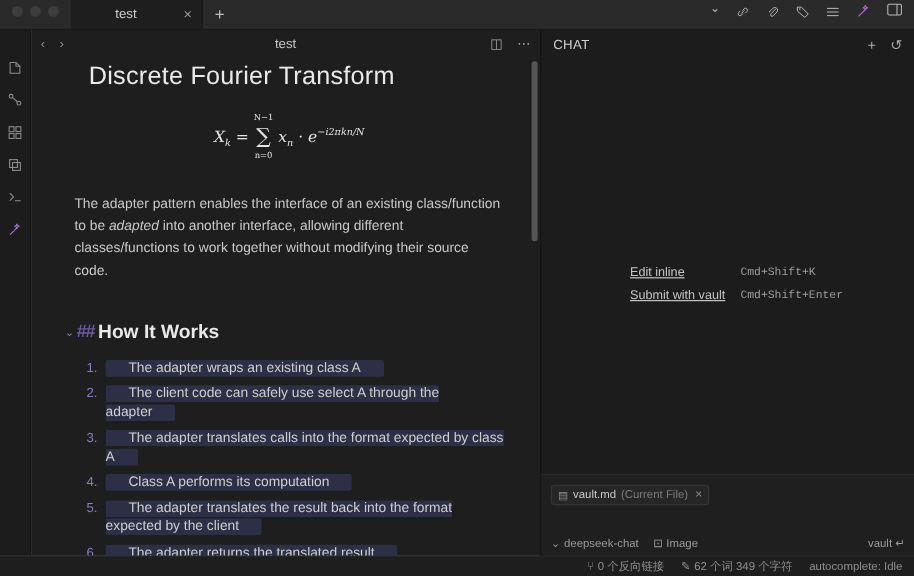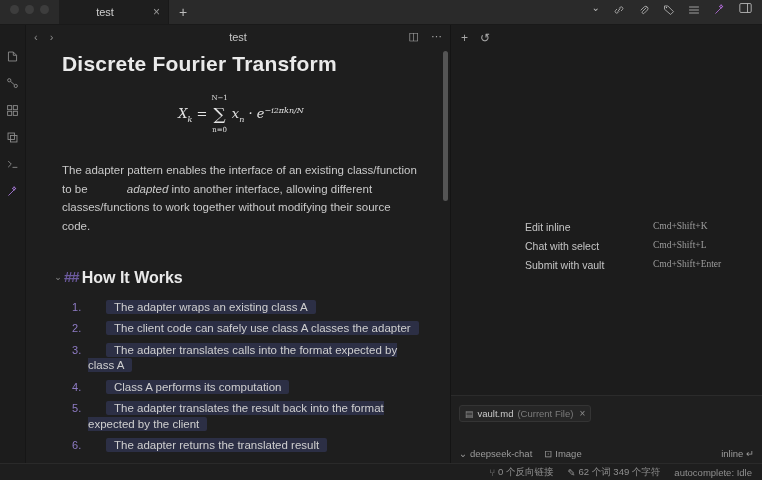--- a/index.html
+++ b/index.html
@@ -175,23 +175,23 @@
     padding: 0 30px 0 36px;
   }
   .doc {
     color: #d4d4d4;
     font-size: 12px;
     line-height: 1.5;
     padding-top: 4px;
   }
   h1.doc-h1 {
     font-size: 21px;
-    font-weight: bold;
+    font-weight: normal;
     color: #eaeaea;
-    margin: 0 0 16px 0;
+    margin: 0 0 16px 12px;
     letter-spacing: .2px;
   }
   h1.doc-h1.clipped {
     margin-top: -4px;
   }
   .formula {
     text-align: center;
     color: #e3e3e3;
     font-family: "DejaVu Serif", serif;
     font-size: 13px;
@@ -225,21 +225,21 @@
     color: #ececec;
     margin: 26px 0 14px 0;
   }
   .para {
     color: #c9c9c9;
     font-size: 11.5px;
     line-height: 1.62;
     margin: 0 0 6px 0;
     max-width: 380px;
   }
-  .para em { font-style: italic; margin-left: 36px; }
+  .para em { font-style: italic; }
 
   .md-head {
     display: flex;
     align-items: center;
     margin: 30px 0 10px -10px;
     position: relative;
   }
   .fold-caret {
     color: #8a8a8a;
     font-size: 9px;
@@ -276,23 +276,22 @@
   }
   ol.steps li::before {
     content: counter(st) ".";
     position: absolute;
     left: -16px;
     color: #8e7bc4;
     font-size: 11px;
   }
   ol.steps li .hl {
     background: #2c2f45;
-    padding: 1px 8px;
+    padding: 1px 19px;
     border-radius: 2px;
-    margin-left: 18px;
   }
 
   
   .ed-scrollbar {
     position: absolute;
     right: 2px;
     top: 26px;
     width: 5px;
     height: 150px;
     background: #555;
@@ -334,24 +333,24 @@
     position: absolute;
     left: 74px;
     top: 170px;
     font-size: 10.5px;
     color: #c5c5c5;
   }
   .shortcuts .row {
     display: flex;
     margin-bottom: 7px;
   }
-  .shortcuts .k { width: 128px; }
+  .shortcuts .k { width: 92px; text-decoration: underline; }
   .shortcuts .v {
     color: #9d9d9d;
-    font-family: Liberation Serif, serif;
+    font-family: Liberation Mono, monospace;
     font-size: 9.5px;
   }
 
   .composer {
     border-top: 1px solid #2b2b2b;
     background: #1f1f1f;
     flex: 0 0 auto;
     padding: 7px 8px 4px 8px;
   }
   .chip {
@@ -541,49 +540,46 @@
           <p class="para"><span>The adapter pattern enables the interface of an existing class/function to be </span><em>adapted</em><span> into another interface, allowing different classes/functions to work together without modifying their source code.</span></p>
 
           <div class="md-head">
             <span class="fold-caret">⌄</span>
             <span class="hash">##</span>
             <span class="htext">How It Works</span>
           </div>
 
           <ol class="steps">
             <li><span class="hl">The adapter wraps an existing class A</span></li>
-            <li><span class="hl">The client code can safely use class A classes the adapter</span></li>
+            <li><span class="hl">The client code can safely use select A through the adapter</span></li>
             <li><span class="hl">The adapter translates calls into the format expected by class A</span></li>
             <li><span class="hl">Class A performs its computation</span></li>
             <li><span class="hl">The adapter translates the result back into the format expected by the client</span></li>
             <li><span class="hl">The adapter returns the translated result</span></li>
           </ol>
 
         </div>
       </div>
       <div class="ed-scrollbar"></div>
     </div>
 
     <div class="chat">
       <div class="chat-header">
+        <span class="title">CHAT</span>
         <span class="hicons">
           <span>+</span>
           <span>↺</span>
         </span>
       </div>
 
       <div class="chat-body">
         <div class="shortcuts">
           <div class="row">
             <span class="k">Edit inline</span>
             <span class="v">Cmd+Shift+K</span>
-          </div>
-          <div class="row">
-            <span class="k">Chat with select</span>
-            <span class="v">Cmd+Shift+L</span>
           </div>
           <div class="row">
             <span class="k">Submit with vault</span>
             <span class="v">Cmd+Shift+Enter</span>
           </div>
         </div>
       </div>
 
       <div class="composer">
         <div class="chip">
@@ -597,21 +593,21 @@
           <span class="model">
             <span>⌄</span>
             <span>deepseek-chat</span>
           </span>
           <span class="image">
             <span>⊡</span>
             <span>Image</span>
           </span>
           <span class="spacer"></span>
           <span class="submit">
-            <span>inline</span>
+            <span>vault</span>
             <span>↵</span>
           </span>
         </div>
       </div>
     </div>
 
   </div>
 
   <div class="statusbar">
     <span class="item">

